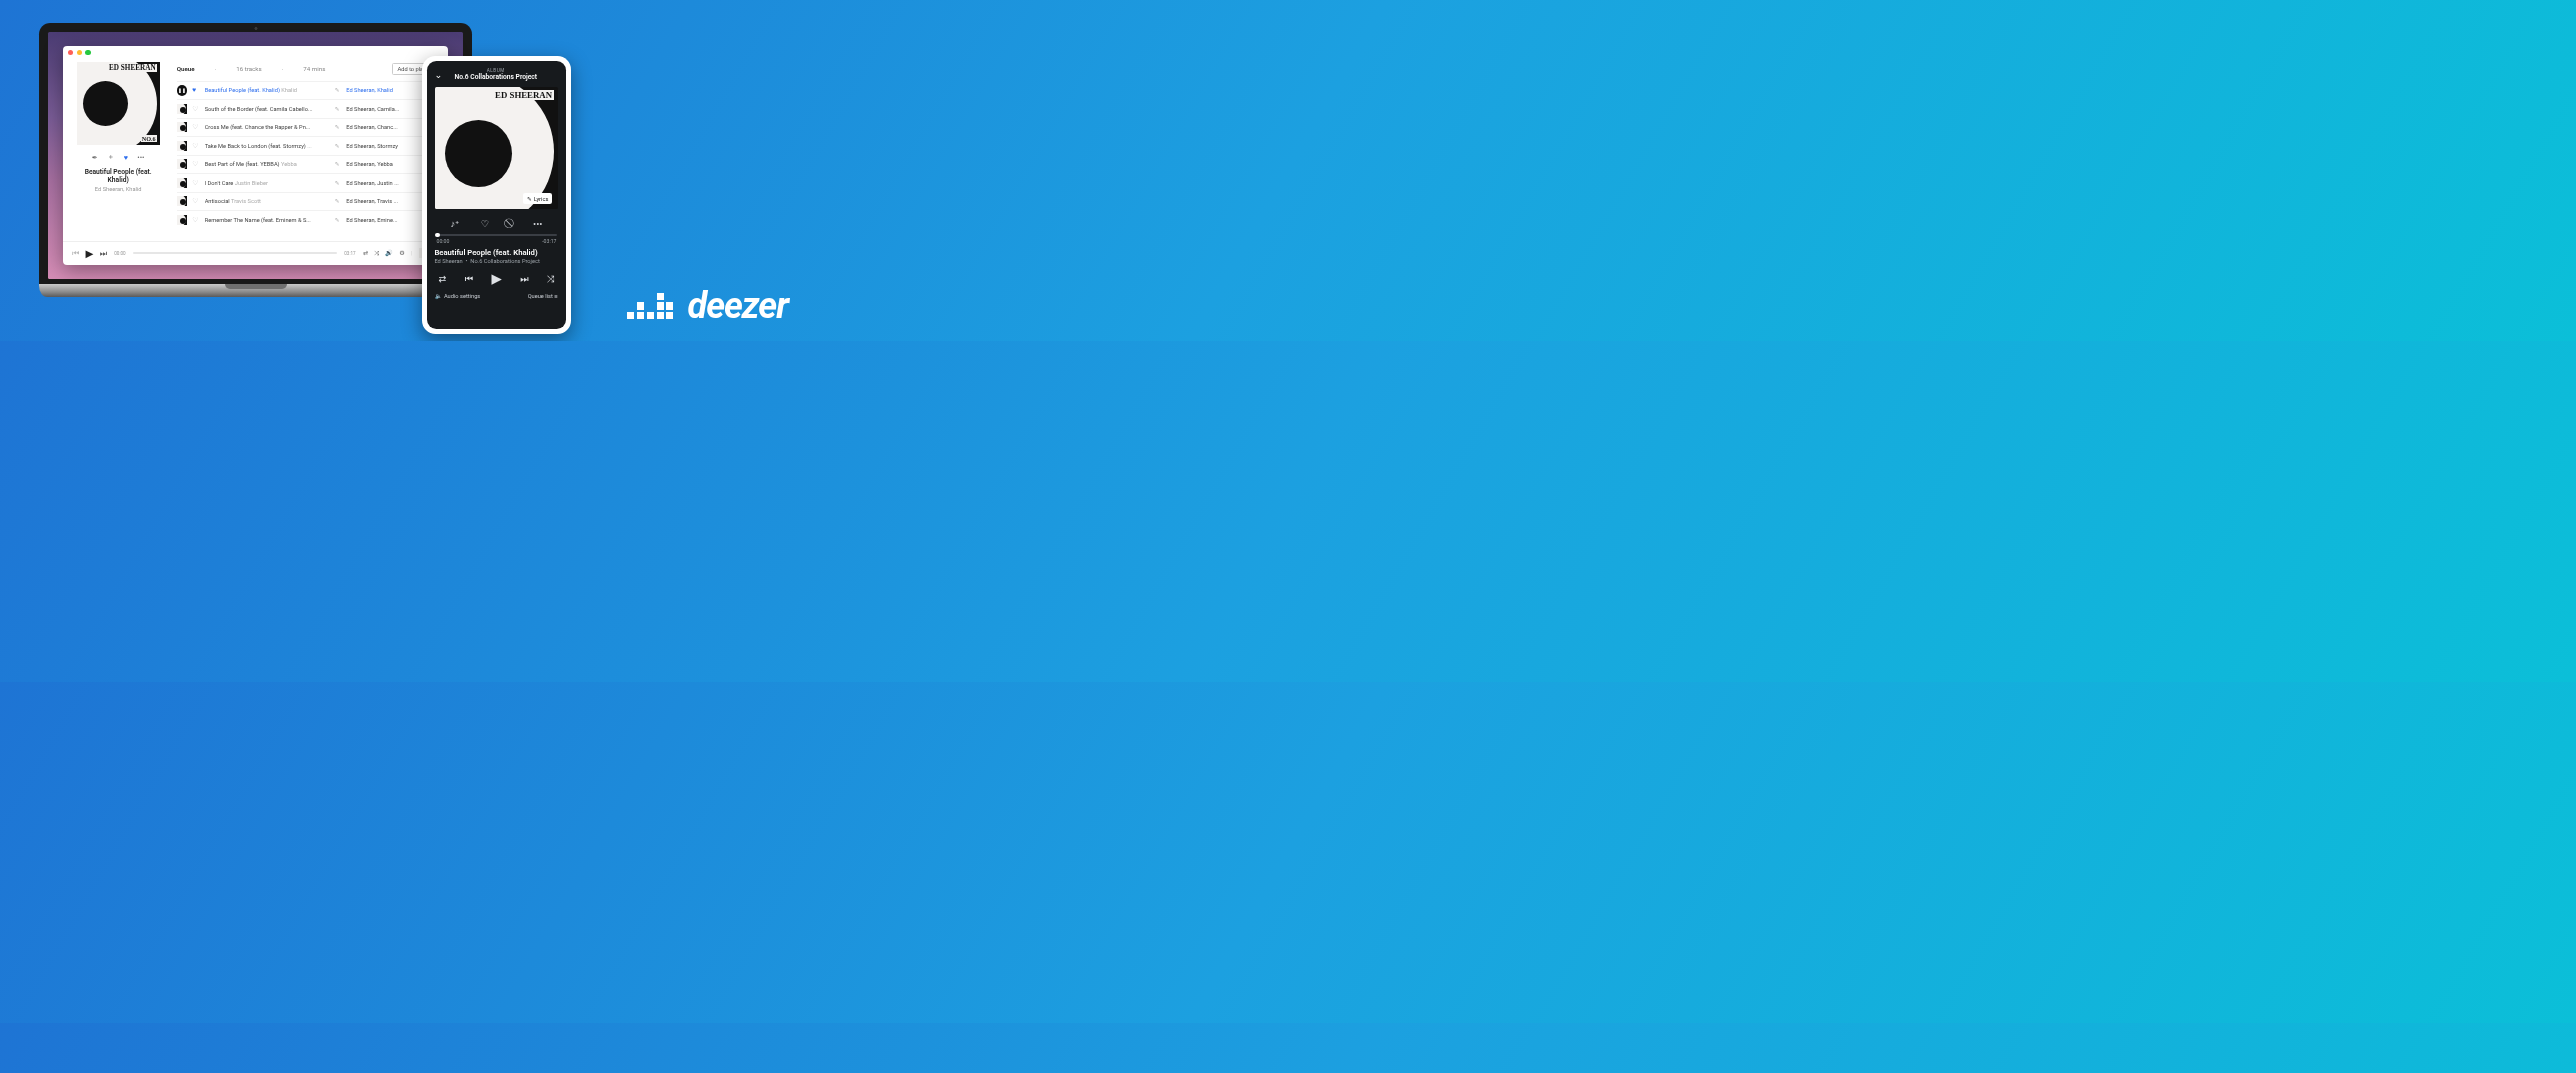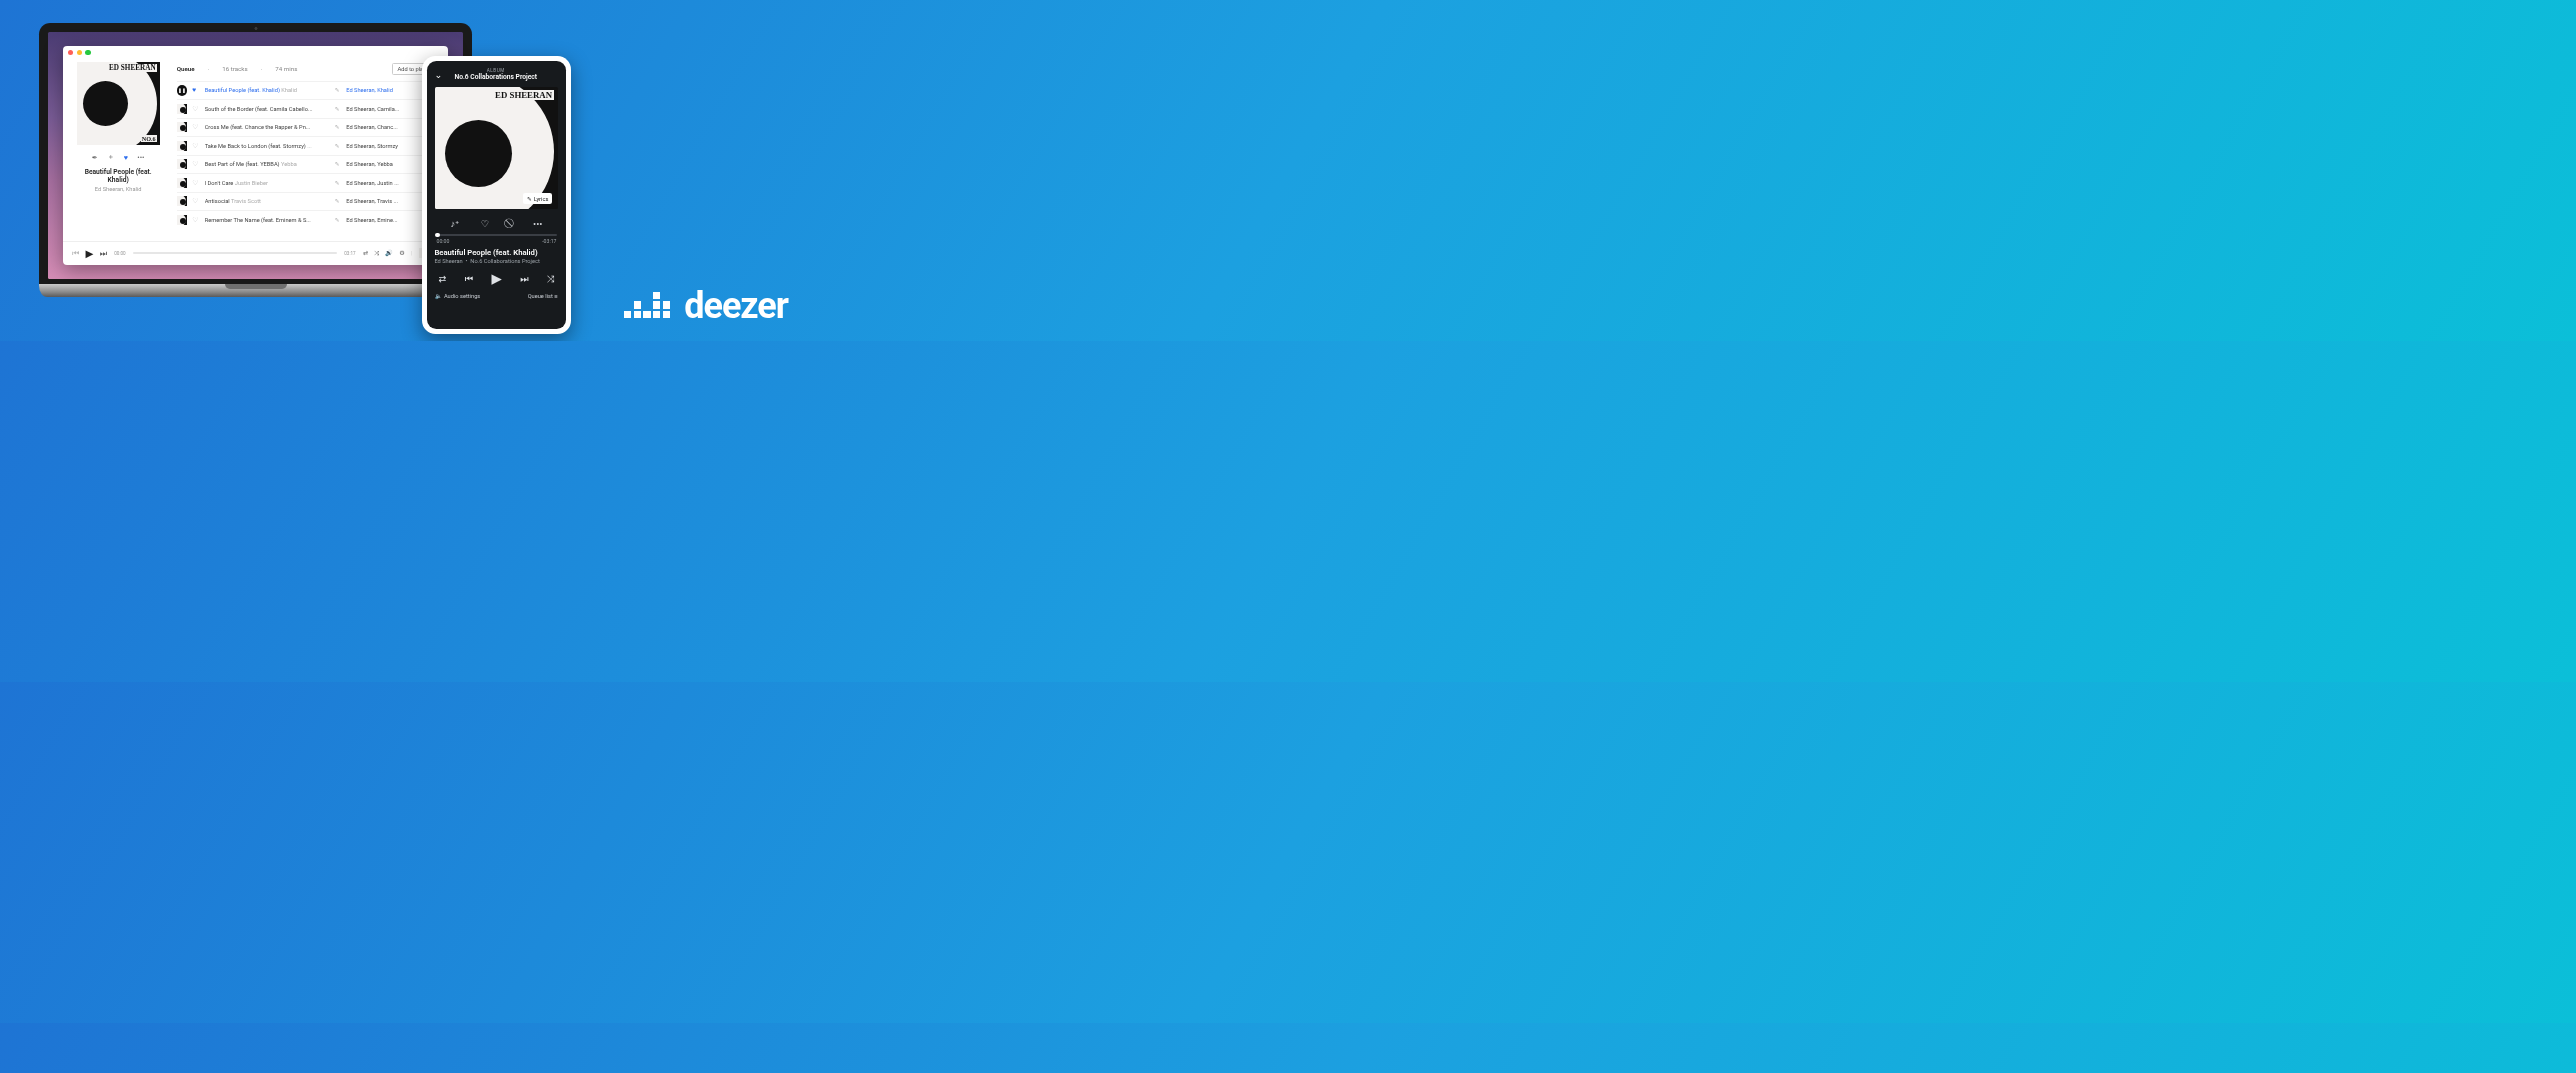--- a/index.html
+++ b/index.html
@@ -114,21 +114,21 @@
   .np-artists{
     font-size:5.7px; color:#999; margin-top:2.1px;
   }
 
   
   .queue-pane { flex:1; padding: 2.1px 10.3px 0 3.1px; display:flex; flex-direction:column; overflow:hidden;}
   .queue-header{
     display:flex; align-items:center; justify-content:space-between;
     font-size:6.2px; color:#888; margin-bottom:5.2px; padding-top:2.1px;
   }
-  .queue-header .lh{display:flex;gap:13px;}
+  .queue-header .lh{display:flex;gap:20px;}
   .queue-header strong{color:#222;font-weight:600;}
   .add-pl-btn{
     font-size:5.7px; color:#444; border:0.5px solid #ccc; border-radius:1.5px;
     padding:2.1px 4.1px; background:#fff;
   }
 
   .tracklist{flex:1; overflow:hidden;}
   .track-row{
     display:flex; align-items:center; gap:5.2px;
     padding:3.6px 0; border-top:0.5px solid #f1f1f1;
@@ -206,21 +206,21 @@
   .m-sub{font-size:5.7px;color:#9aa0a6;margin-top:1px;}
 
   .m-main-ctrl{display:flex;justify-content:space-between;align-items:center;margin:7.2px 4.1px 4.1px 4.1px;color:#dfe2e6;font-size:9.3px;}
   .m-main-ctrl .play{font-size:13.4px;}
 
   .m-bottom{display:flex;justify-content:space-between;align-items:center;font-size:5.7px;color:#c7cbd1;margin-top:3.1px;padding:0 1px;}
 
   
   .brand{
     position:absolute; right:31px; bottom:20.6px;
-    color:#fff; display:flex; align-items:flex-start; gap:14px;
+    color:#fff; display:flex; align-items:center; gap:14px;font-style:italic;
   }
   .brand .bars{display:flex;align-items:flex-end;gap:2.6px;}
   .brand .bars span{display:flex;flex-direction:column;gap:2.6px;}
   .brand .bars i{width:7.2px;height:7.2px;background:#fff;display:block;}
   .brand .name{font-size:36px;font-weight:700;letter-spacing:-1px;line-height:.8;}
 </style>
 </head>
 <body>
 
 <div class="laptop">

